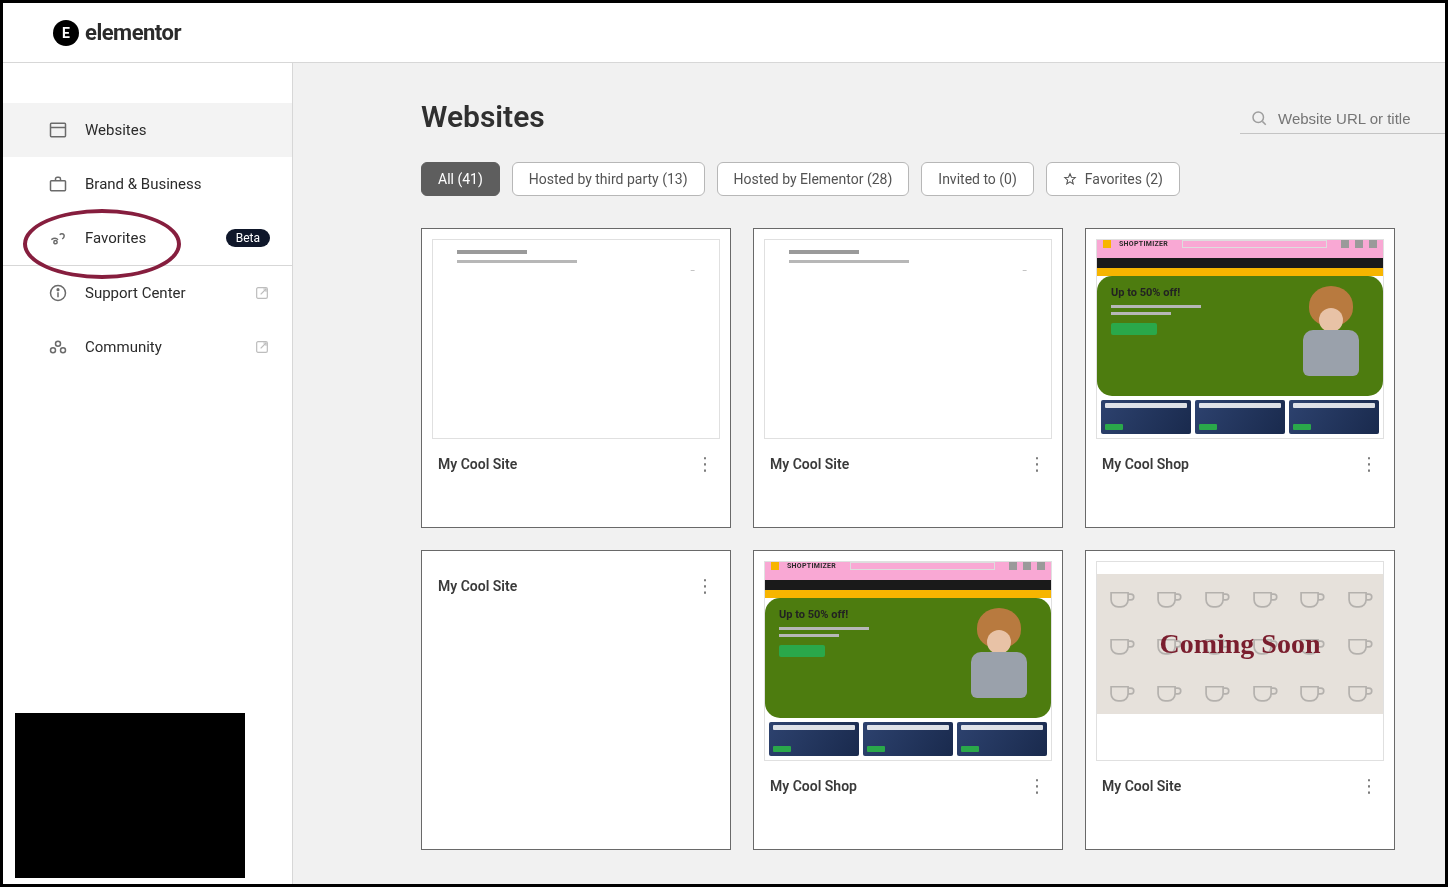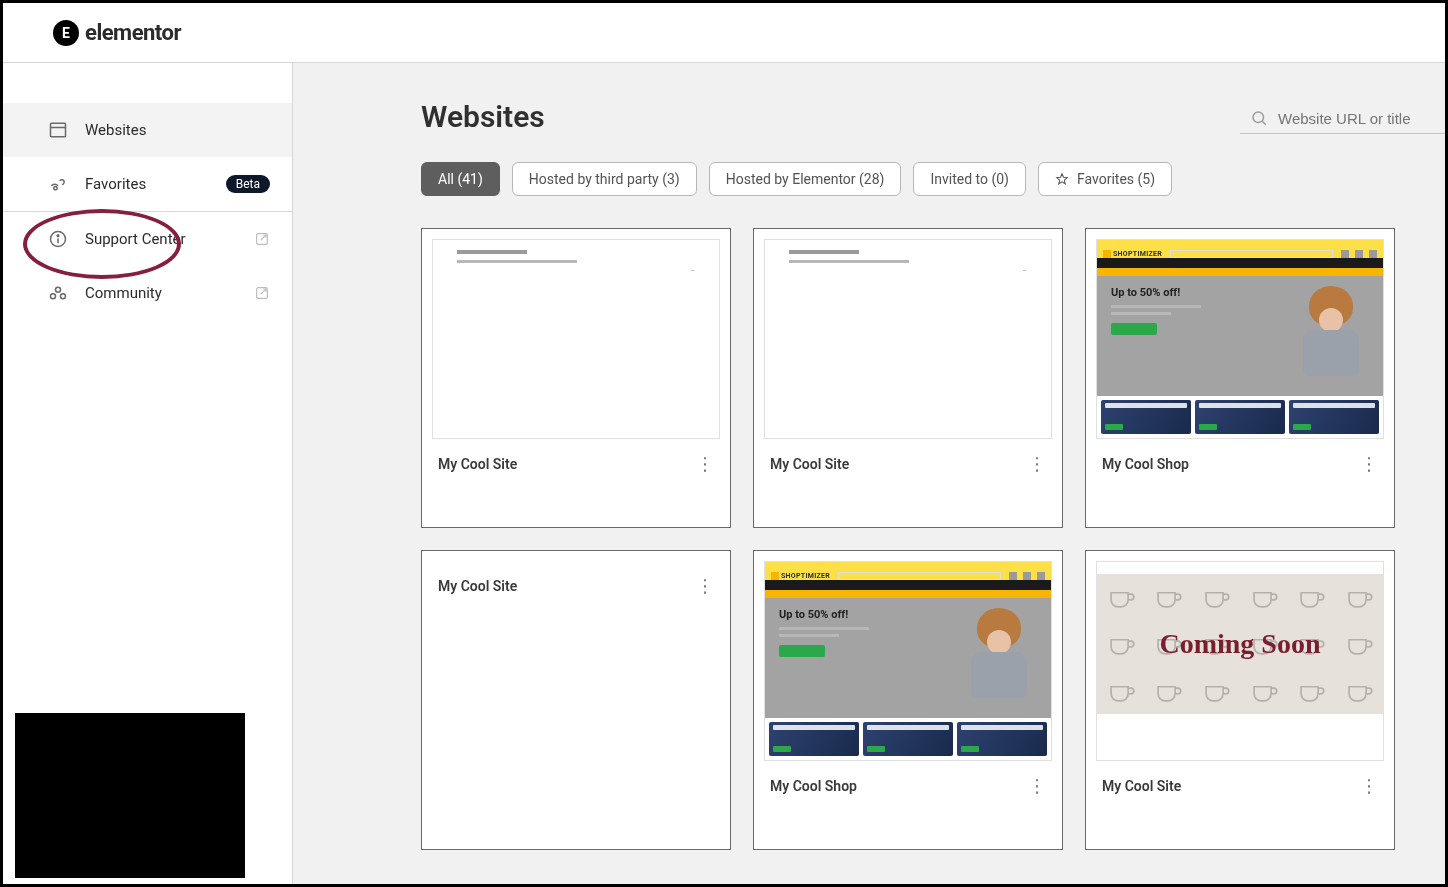--- a/index.html
+++ b/index.html
@@ -40,29 +40,29 @@
 
   
   .thumb-plain { padding: 10px 24px; }
   .thumb-plain .line1 { height: 4px; width: 70px; background: #9a9a9a; margin-bottom: 6px; }
   .thumb-plain .blue-line { color: #2a7de1; font-size: 7px; margin-top: 14px; }
   .thumb-plain .line2 { height: 3px; width: 120px; background: #b7b7b7; margin-top: 4px; }
   .thumb-plain .right-label { position: absolute; right: 24px; top: 26px; font-size: 6px; color: #7a7a7a; }
 
   
   .shop { display: flex; flex-direction: column; height: 100%; }
-  .shop .hdr { height: 18px; background: #fde047; display: flex; align-items: flex-end; padding: 0 6px; gap: 2px; }
+  .shop .hdr { height: 18px; background: #f9a8d4; display: flex; align-items: flex-start; padding: 0 6px; gap: 8px; }
   .shop .hdr .sq { width: 8px; height: 8px; background: #f7b500; }
   .shop .hdr .brand { font-size: 7px; font-weight: 700; letter-spacing: 0.3px; }
   .shop .hdr .srch { flex: 1; height: 8px; border: 1px solid #ddd; margin: 0 6px; }
   .shop .hdr .mini-icons { display: flex; gap: 6px; }
   .shop .hdr .mini-icons span { width: 8px; height: 8px; background: #9a9a9a; }
   .shop .nav { height: 10px; background: #1a1a1a; }
   .shop .promo { height: 8px; background: #f7b500; }
-  .shop .hero { flex: 1; background: #a3a3a3; padding: 10px 14px; position: relative; display: flex; }
+  .shop .hero { flex: 1; background: #4d7c0f; padding: 10px 14px; position: relative; display: flex; border-radius: 15px; }
   .shop .hero .txt { flex: 1; }
   .shop .hero .h { font-size: 11px; font-weight: 700; color: #222; margin-bottom: 6px; }
   .shop .hero .sub { height: 3px; width: 90px; background: #b7b7b7; margin-bottom: 4px; }
   .shop .hero .btn { width: 46px; height: 12px; background: #2aa84a; border-radius: 2px; margin-top: 8px; }
   .shop .hero .person { width: 78px; height: 90px; position: relative; }
   .shop .hero .person .hair { position: absolute; top: 0; left: 18px; width: 44px; height: 40px; background: #b87a3f; border-radius: 50% 50% 45% 45%; }
   .shop .hero .person .face { position: absolute; top: 22px; left: 28px; width: 24px; height: 24px; background: #e8c2a6; border-radius: 50%; }
   .shop .hero .person .body { position: absolute; top: 44px; left: 12px; width: 56px; height: 46px; background: #9aa1ab; border-radius: 10px 10px 6px 6px; }
   .shop .tiles { display: flex; gap: 4px; padding: 4px; background: #fff; }
   .shop .tiles .tile { flex: 1; height: 34px; background: #223867; border-radius: 2px; position: relative; overflow: hidden; }
@@ -99,20 +99,29 @@
         <span class="icon">
           <svg viewBox="0 0 24 24" width="20" height="20" fill="none" stroke="currentColor" stroke-width="1.8">
               <rect x="3" y="4" width="18" height="16" rx="1"></rect>
               <line x1="3" y1="9" x2="21" y2="9"></line>
             </svg>
         </span>
         <span class="label">Websites</span>
       </div>
 
 
+      <div class="nav-item">
+        <span class="icon">
+          <svg viewBox="0 0 24 24" width="20" height="20" fill="none" stroke="currentColor" stroke-width="1.8">
+              <rect x="3" y="8" width="18" height="12" rx="1"></rect>
+              <path d="M9 8 V6 a2 2 0 0 1 2-2 h2 a2 2 0 0 1 2 2 V8"></path>
+            </svg>
+        </span>
+        <span class="label">Brand &amp; Business</span>
+      </div>
 
       <div class="nav-item">
         <span class="icon">
           <svg viewBox="0 0 24 24" width="20" height="20" fill="none" stroke="currentColor" stroke-width="1.8">
               <path d="M4 14c3-2 6-2 8 0"></path>
               <path d="M14 8c1.5-1.5 4-1.5 5 0s0 4-2 5"></path>
               <circle cx="9" cy="17" r="2"></circle>
             </svg>
         </span>
         <span class="label">Favorites</span>
@@ -173,35 +182,35 @@
             </svg>
         </span>
         <input type="text" placeholder="Website URL or title" style="">
       </div>
 
       <div class="filters">
         <div class="chip active">
             <span>All (41)</span>
           </div>
         <div class="chip">
-            <span>Hosted by third party (3)</span>
+            <span>Hosted by third party (13)</span>
           </div>
         <div class="chip">
             <span>Hosted by Elementor (28)</span>
           </div>
         <div class="chip">
             <span>Invited to (0)</span>
           </div>
         <div class="chip">
           <span>
             <svg viewBox="0 0 24 24" width="14" height="14" fill="none" stroke="currentColor" stroke-width="1.8">
                 <polygon points="12,3 14.5,9 21,9.5 16,14 17.5,20.5 12,17 6.5,20.5 8,14 3,9.5 9.5,9"></polygon>
               </svg>
           </span>
-          <span>Favorites (5)</span>
+          <span>Favorites (2)</span>
         </div>
       </div>
 
       <div class="cards">
 
         <div class="card">
           <div class="thumb">
             <div class="thumb-plain">
               <div class="line1"></div>
               <span class="right-label">—</span>

